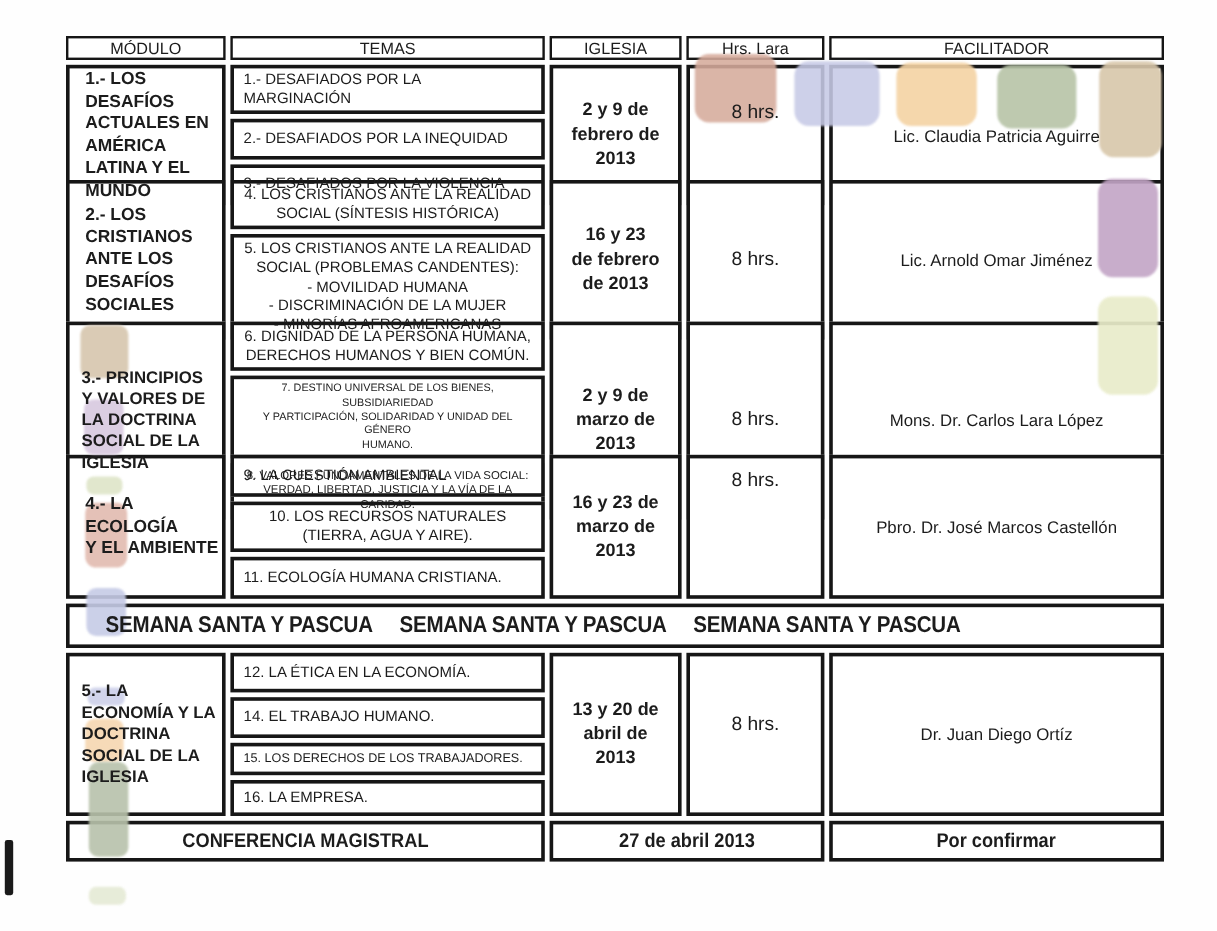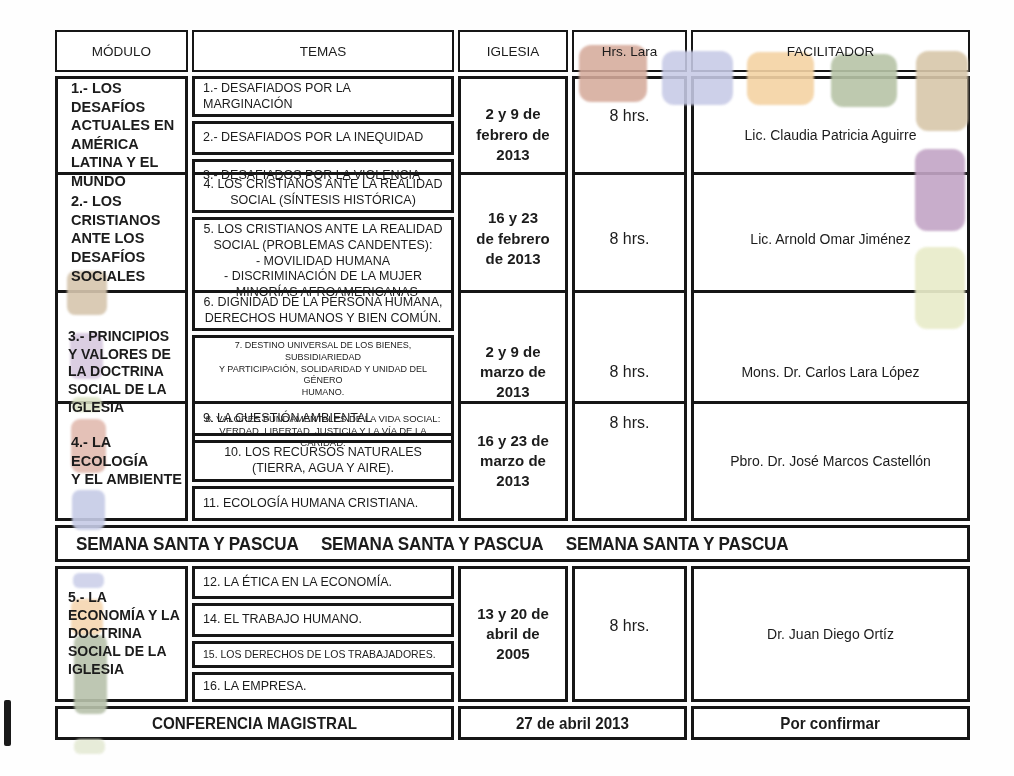--- a/index.html
+++ b/index.html
@@ -6,39 +6,39 @@
   .page{
     position:relative;width:1014px;height:776px;background:#fefefe;overflow:hidden;
     font-family:"Liberation Sans","DejaVu Sans",sans-serif;color:#1c1c1c;
   }
   .tbl{position:absolute;left:55px;top:30px;width:915px;}
   .grid5{display:grid;grid-template-columns:133px 262px 110px 115px 279px;column-gap:4px;}
   .row{margin-top:4px;}
   .c{background:#ffffff;border:3px solid #161616;box-sizing:border-box;display:flex;align-items:center;}
   .tx{position:relative;z-index:10;white-space:pre-line;}
   
-  .hdr{height:42px;}
+  .hdr{height:20px;}
   .hdr .c{justify-content:center;font-size:13.5px;border-width:2.5px;}
   
   .mod{padding-left:13px;font-weight:bold;font-size:14.5px;line-height:1.28;}
   
   .temas{display:flex;flex-direction:column;gap:4px;}
   .tema{padding:2px 8px;font-size:12.5px;line-height:1.25;}
   .ta-c{justify-content:center;text-align:center;}
   .fs-xs{font-size:9px;line-height:1.3;}
   .fs-s{font-size:10.5px;}
   
   .fech{justify-content:center;text-align:center;font-weight:bold;font-size:15px;line-height:1.35;}
   .hrs{justify-content:center;font-size:16px;}
   .hrs.v-top{align-items:flex-start;}
   .pt28{padding-top:28px;} .pt10{padding-top:10px;}
   .fac{justify-content:center;font-size:14px;}
   
   .banner{height:37px;}
-  .banner .c{width:100%;height:100%;padding-left:18px;}
+  .banner .c{width:100%;height:100%;padding-left:30px;}
   .cond{display:inline-block;transform:scaleX(0.9);transform-origin:left center;
         font-weight:bold;font-size:19px;letter-spacing:-0.2px;white-space:pre;}
   .footer{display:grid;grid-template-columns:399px 229px 279px;column-gap:4px;height:34px;}
   .footer .c{justify-content:center;}
   .cond-c{display:inline-block;transform:scaleX(0.92);transform-origin:center;
           font-weight:bold;font-size:16.5px;white-space:pre;}
   
   .hl{position:absolute;z-index:5;}
 </style>
 </head>
@@ -223,21 +223,21 @@
         <div class="c tema fs-s" style="flex:20">
             <span class="tx">15. LOS DERECHOS DE LOS TRABAJADORES.</span>
           </div>
         <div class="c tema" style="flex:23">
             <span class="tx">16. LA EMPRESA.</span>
           </div>
       </div>
       <div class="c fech">
           <span class="tx">13 y 20 de
 abril de
-2005</span>
+2013</span>
         </div>
       <div class="c hrs v-top pt28" style="padding-top:48px">
           <span class="tx">8 hrs.</span>
         </div>
       <div class="c fac">
           <span class="tx">Dr. Juan Diego Ortíz</span>
         </div>
     </div>
 
     <div class="row footer">

